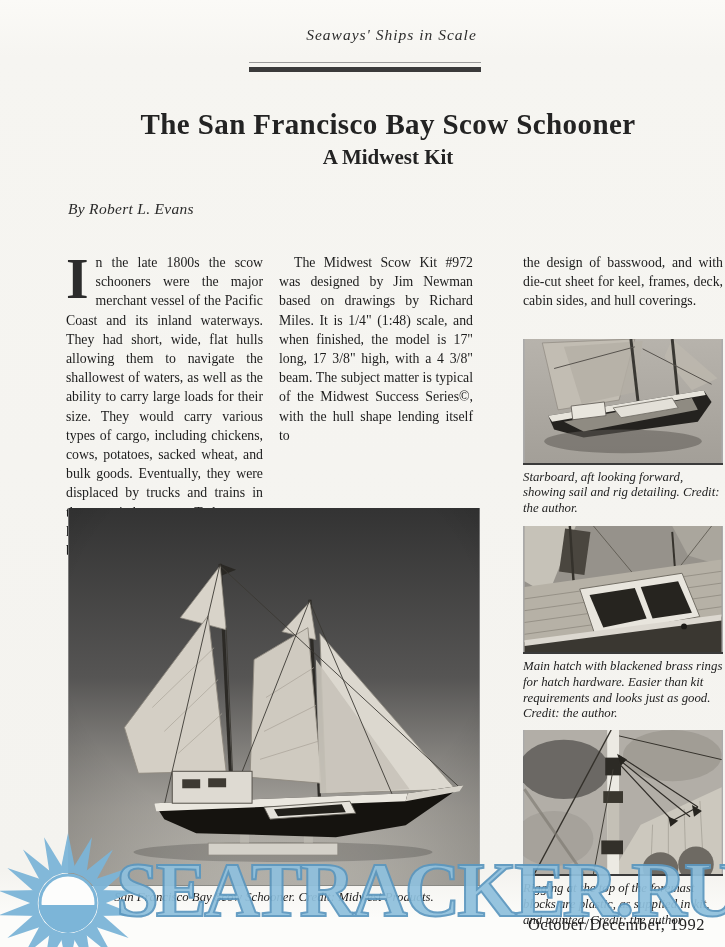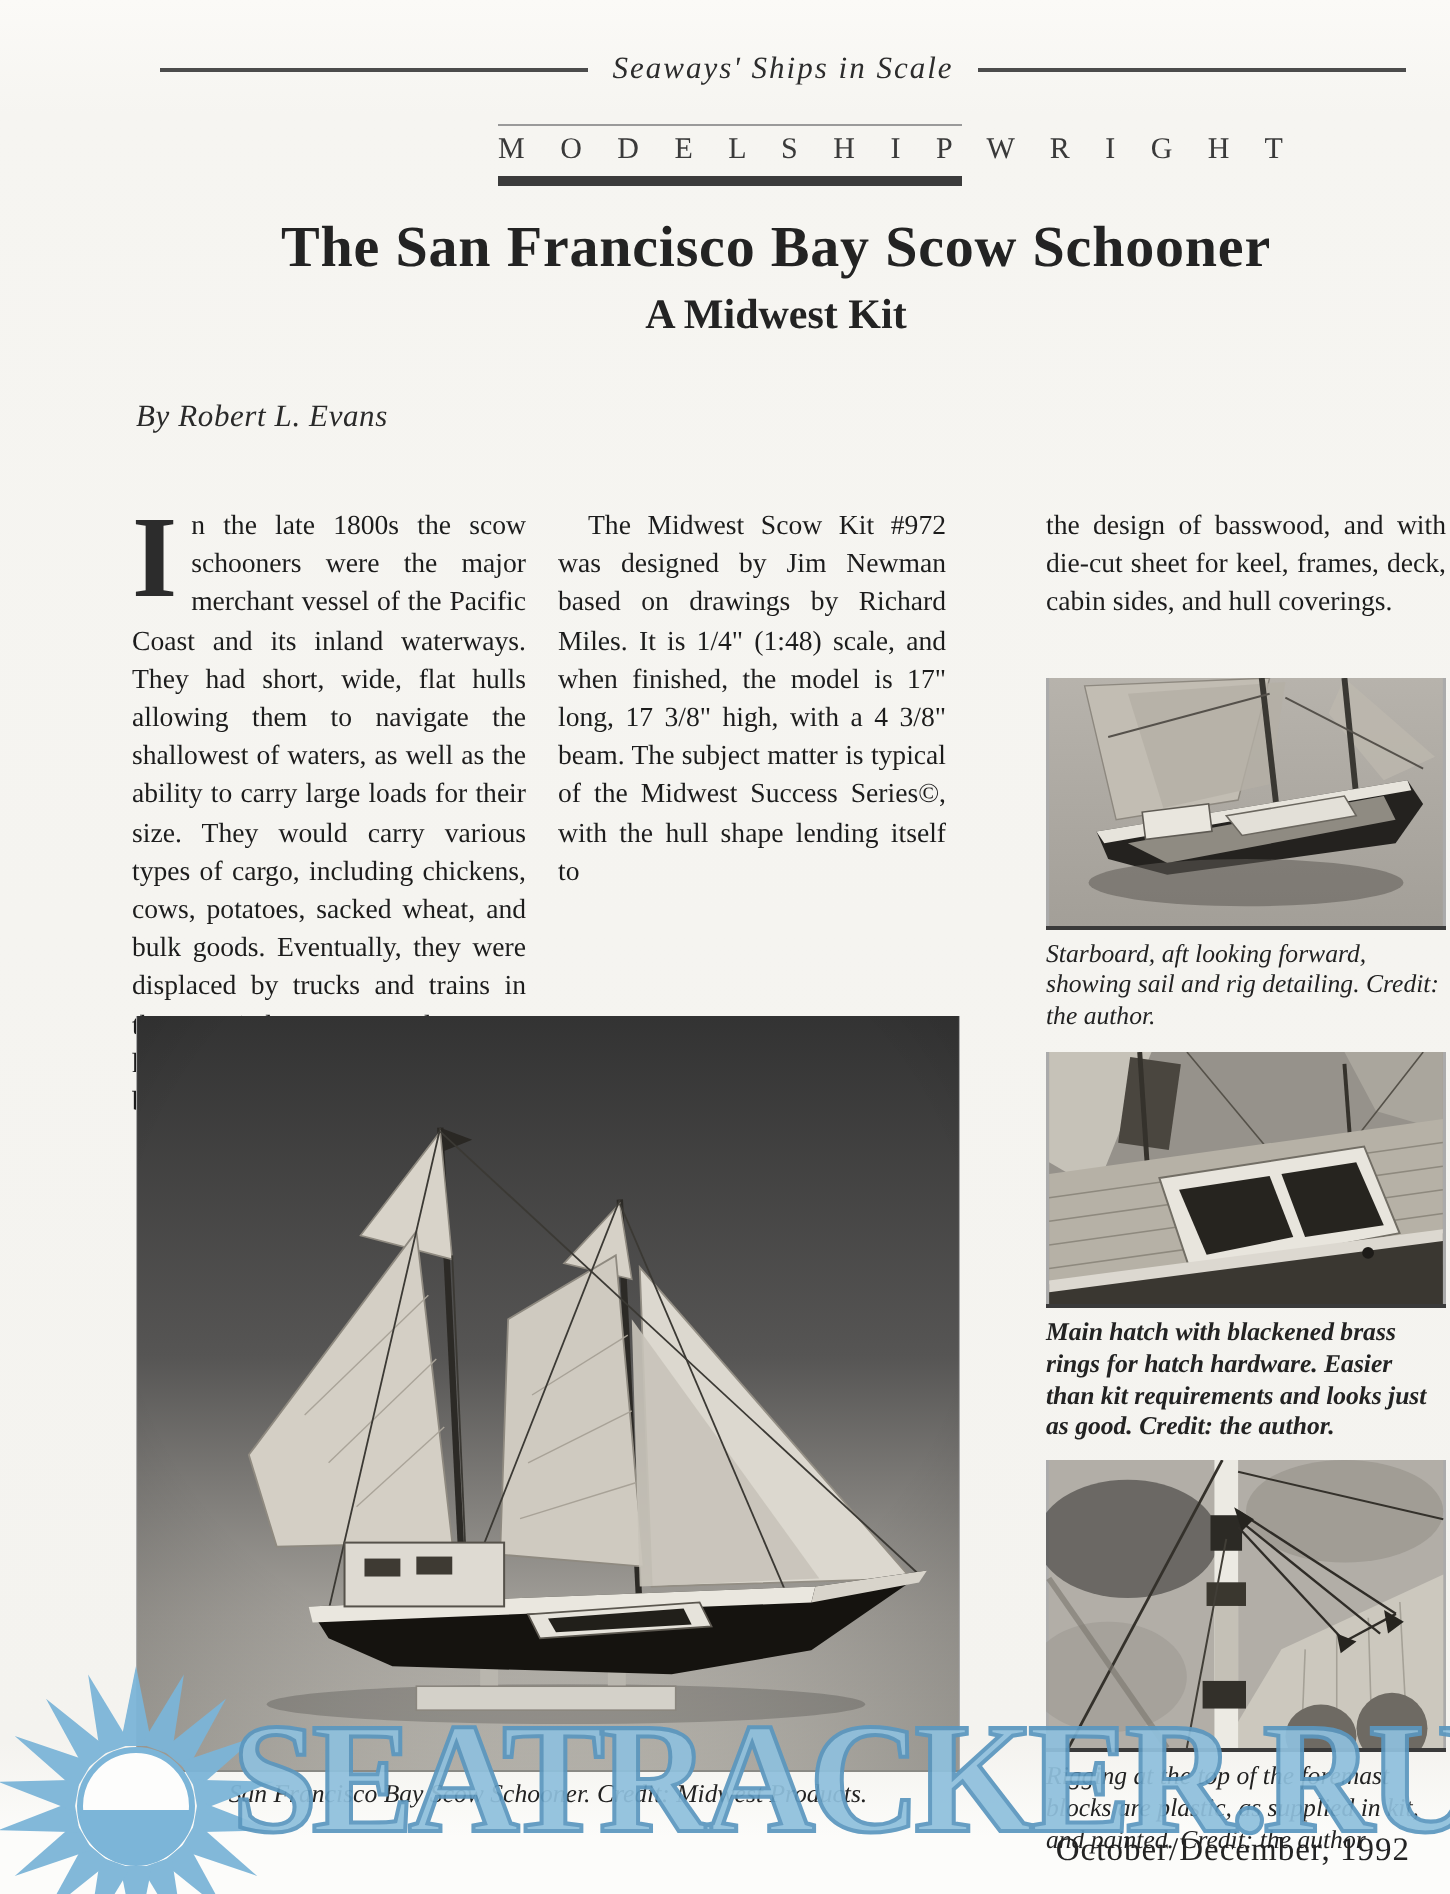--- a/index.html
+++ b/index.html
@@ -7,21 +7,21 @@
   body {
     font-family:"Liberation Serif", serif;
     background:#f7f6f2;
     color:#1e1e1e;
     position:relative;
     overflow:hidden;
   }
   .page { position:absolute; inset:0; background:linear-gradient(180deg,#fbfaf7 0%,#f6f5f1 6%,#f4f3ef 92%,#fcfcfa 97%); }
 
   
-  .journal-header { position:absolute; left:80px; right:22px; top:26px; display:flex; align-items:center; }
+  .journal-header { position:absolute; left:80px; right:22px; top:26px; display:flex; align-items:center;flex-direction:column; }
   .journal-header .rule { flex:1; height:2px; background:#4c4c4c; }
   .journal-header .jh-text { padding:0 12px; font-style:italic; font-size:15.5px; letter-spacing:1px; color:#2c2c2c; white-space:nowrap; }
 
   .section-banner { position:absolute; left:249px; top:62px; width:232px; text-align:center; }
   .section-banner .thin-rule { height:1px; background:#9a9a9a; margin-bottom:4px; }
   .section-banner .sb-text { font-size:15px; letter-spacing:7px; color:#3a3a3a; font-weight:500; white-space:nowrap; }
   .section-banner .thick-rule { height:5px; background:#3b3b3b; margin-top:4px; }
 
   
   .title-block { position:absolute; left:68px; top:108px; width:640px;text-align:center; }
@@ -36,21 +36,21 @@
   #col1 { left:66px;  width:197px; }
   #col2 { left:279px; width:194px; }
   #col3 { left:491px; width:200px;margin-left:32px; }
   .dropcap { float:left; font-size:58px; line-height:47px; font-weight:bold; color:#2c2c2c; padding-right:7px; padding-top:2px; }
 
   
   .photo { display:block; border-bottom:2px solid #3a3a3a; background:#aaa; }
   .caption { font-style:italic; font-size:12.8px; line-height:15.8px; color:#222; text-align:left; margin-top:5px; }
   #photo1 { margin-top:28px; }
   .cap1 { margin-bottom:9px; }
-  .cap2 { margin-bottom:6px;font-weight:bold; }
+  .cap2 { margin-bottom:6px; }
   #photo3 { margin-top:8px; }
 
   .main-photo-wrap { position:absolute; left:68px; top:508px; width:412px; }
   .main-photo-wrap .photo { border-bottom:1.5px solid #8a8a85; }
   .main-caption { text-align:center; font-style:italic; font-size:12.8px; margin-top:4px; color:#222; }
 
   
   .page-number { position:absolute; left:54px; top:963px; font-size:15px; color:#2a2a2a; z-index:60; }
   .issue-date { position:absolute; right:20px; top:915px; font-size:16.5px; letter-spacing:0.5px; color:#232323; z-index:60; }
 
@@ -71,21 +71,20 @@
 <div class="page">
 
   <div class="journal-header">
     <div class="rule"></div>
     <div class="jh-text">Seaways' Ships in Scale</div>
     <div class="rule"></div>
   </div>
 
   <div class="section-banner">
     <div class="thin-rule"></div>
-    <div class="sb-text">M O D E L   S H I P W R I G H T</div>
     <div class="thick-rule"></div>
   </div>
 
   <div class="title-block">
     <div class="article-title">The San Francisco Bay Scow Schooner</div>
     <div class="article-subtitle">A Midwest Kit</div>
   </div>
   <div class="byline">By Robert L. Evans</div>
 
   <div class="col" id="col1">

